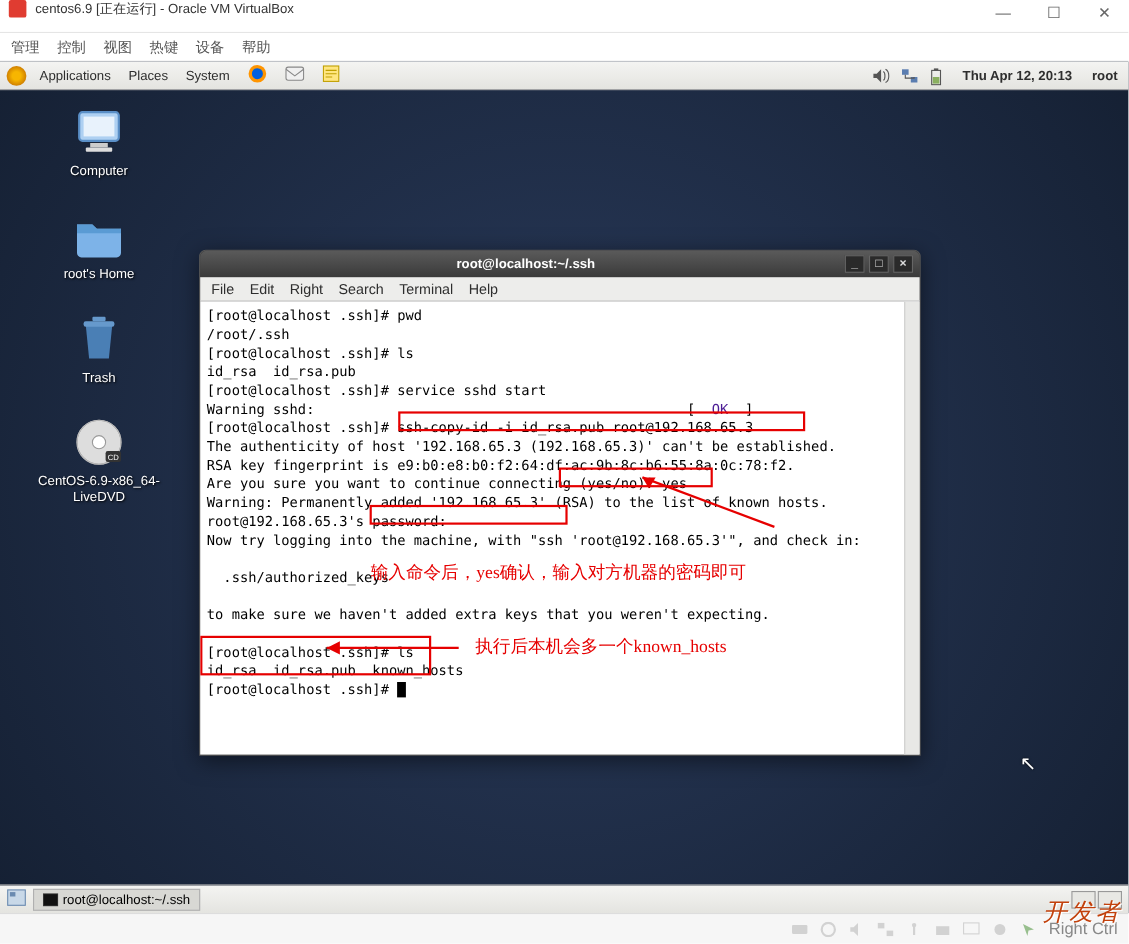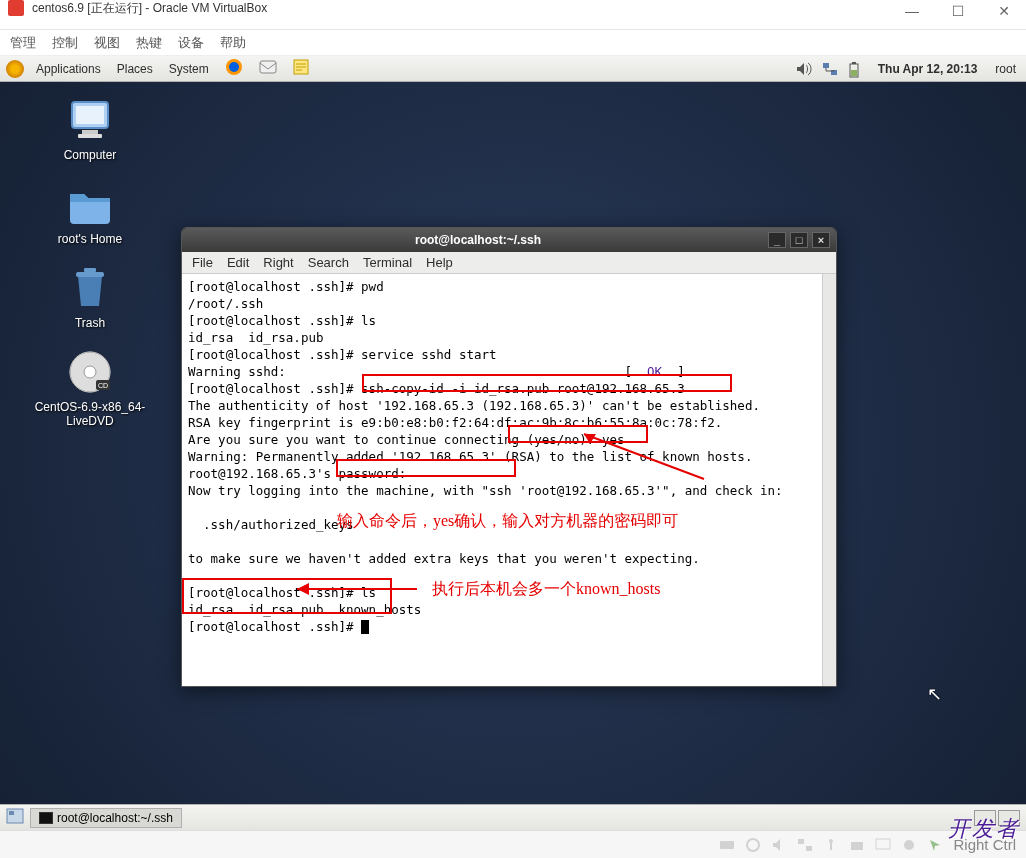--- a/index.html
+++ b/index.html
@@ -20,21 +20,21 @@
 
 
 .gnome-panel { height: 26px; background: linear-gradient(#f4f4f2, #e4e4e0); border-bottom: 1px solid #b0b0b0; display: flex; align-items: center; padding: 0 6px; gap: 8px; font-size: 12px; color: #2e2e2e; }
 .panel-logo { width: 18px; height: 18px; background: radial-gradient(circle, #f7b500 30%, #d08000 70%); border-radius: 50%; }
 .panel-item { cursor: pointer; padding: 2px 4px; }
 .panel-spacer { flex: 1; }
 .panel-right { display: flex; align-items: center; gap: 10px; }
 .panel-icon { width: 16px; height: 14px; display: inline-block; }
 
 
-.desktop-icons { position: absolute; top: 40px; left: 30px; display: flex; flex-direction: column; gap: 18px; }
+.desktop-icons { position: absolute; top: 40px; left: 30px; display: flex; flex-direction: column; gap: 28px; }
 .desktop-icon { width: 120px; display: flex; flex-direction: column; align-items: center; gap: 4px; cursor: pointer; }
 .icon-img { width: 48px; height: 48px; }
 .icon-label { color: #fff; text-shadow: 1px 1px 2px #000; font-size: 12px; text-align: center; }
 
 
 .term-window { position: absolute; top: 171px; left: 181px; width: 656px; height: 460px; background: #3c3c3c; border: 1px solid #555; border-radius: 6px 6px 0 0; box-shadow: 0 4px 20px rgba(0,0,0,0.5); }
 .term-titlebar { height: 24px; background: linear-gradient(#5a5a5a, #3a3a3a); border-radius: 6px 6px 0 0; display: flex; align-items: center; padding: 0 6px; color: #fff; font-size: 12px; font-weight: bold; }
 .term-title { flex: 1; text-align: center; }
 .term-wc { display: flex; gap: 4px; }
 .term-wc span { width: 18px; height: 16px; background: #2a2a2a; border: 1px solid #666; color: #ddd; display: flex; align-items: center; justify-content: center; font-size: 11px; cursor: pointer; }
@@ -53,21 +53,21 @@
 .gnome-bottom { position: absolute; bottom: 0; left: 0; right: 0; height: 26px; background: linear-gradient(#f4f4f2, #e4e4e0); border-top: 1px solid #b0b0b0; display: flex; align-items: center; padding: 0 6px; gap: 6px; }
 .taskbar-item { background: #d8d8d4; border: 1px solid #b0b0b0; padding: 2px 8px; font-size: 12px; cursor: pointer; display: flex; align-items: center; gap: 4px; }
 .ws-switcher { margin-left: auto; display: flex; gap: 2px; }
 .ws-cell { width: 22px; height: 16px; border: 1px solid #999; background: #e8e8e4; }
 
 
 .vbox-status { position: absolute; bottom: 0; left: 0; right: 0; height: 28px; background: #f6f6f6; border-top: 1px solid #ddd; display: flex; align-items: center; justify-content: flex-end; padding: 0 10px; gap: 10px; color: #888; font-size: 15px; }
 .vbox-status .sicon { width: 16px; height: 14px; opacity: 0.6; }
 
 
-.watermark { position: absolute; right: 6px; bottom: 14px; font-family: "Microsoft YaHei", sans-serif; color: #4c1d95; font-size: 22px; font-style: italic; text-shadow: 1px 1px 0 #fff; pointer-events: none; letter-spacing: 2px; }
+.watermark { position: absolute; right: 6px; bottom: 14px; font-family: "Microsoft YaHei", sans-serif; color: #c2410c; font-size: 22px; font-style: italic; text-shadow: 1px 1px 0 #fff; pointer-events: none; letter-spacing: 2px; }
 
 
 .mouse-cursor { position: absolute; font-size: 18px; color: #fff; text-shadow: 0 0 2px #000; pointer-events: none; }
 
 pre { white-space: pre; font-family: inherit; }
 </style>
 </head>
 <body>
 
 <div class="vbox-titlebar">
@@ -130,21 +130,21 @@
           </svg>
       </span>
       <span class="panel-icon">
         <svg width="12" height="16" viewBox="0 0 12 16">
             <rect x="2" y="2" width="8" height="13" fill="none" stroke="#555"></rect>
             <rect x="4" y="0" width="4" height="2" fill="#555"></rect>
             <rect x="3" y="8" width="6" height="6" fill="#8ab060"></rect>
           </svg>
       </span>
       <span class="panel-item" style="font-weight:bold">Thu Apr 12, 20:13</span>
-      <span class="panel-item" style="font-weight:normal">root</span>
+      <span class="panel-item" style="font-weight:bold">root</span>
     </div>
   </div>
 
   <div class="desktop-icons">
     <div class="desktop-icon">
       <svg class="icon-img" viewBox="0 0 48 48">
           <rect x="6" y="6" width="36" height="26" rx="3" fill="#aed0f2" stroke="#5a8fc7" stroke-width="2"></rect>
           <rect x="10" y="10" width="28" height="18" fill="#e8f2fc"></rect>
           <rect x="16" y="34" width="16" height="4" fill="#ccc"></rect>
           <rect x="12" y="38" width="24" height="4" rx="1" fill="#ddd"></rect>

